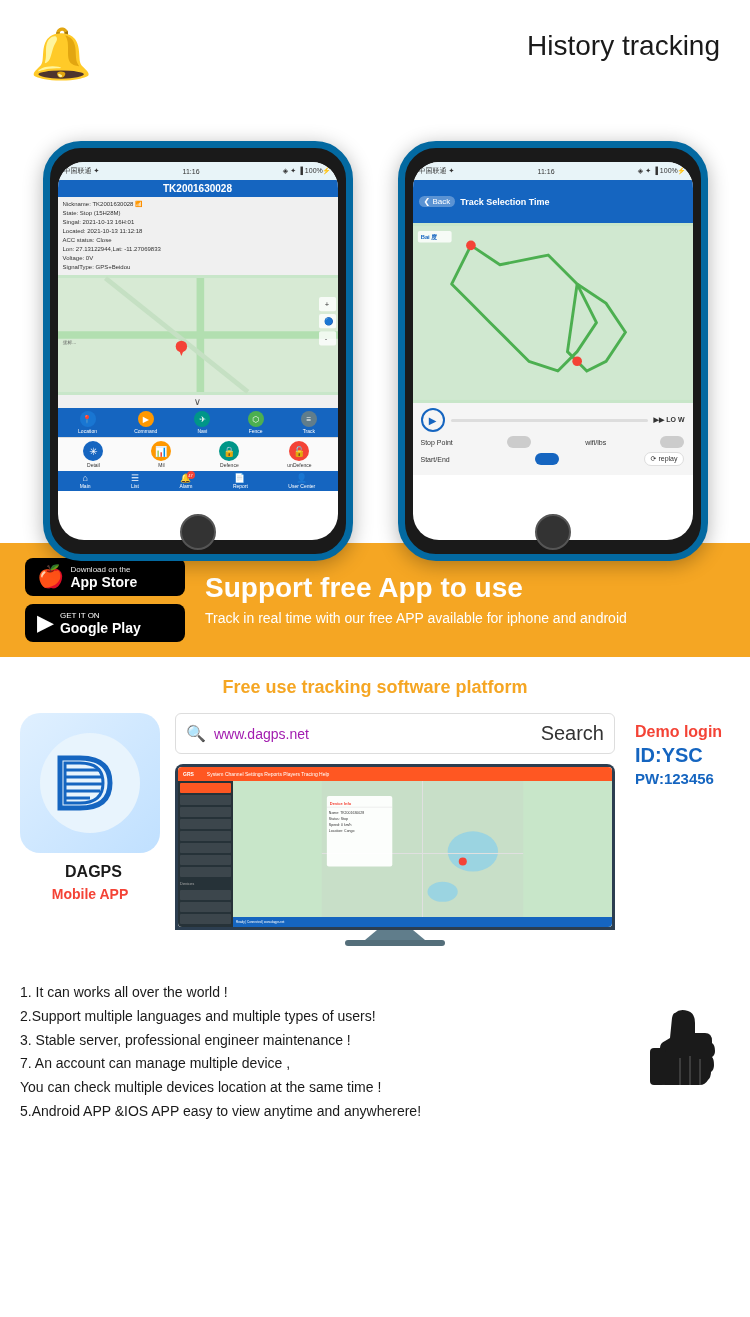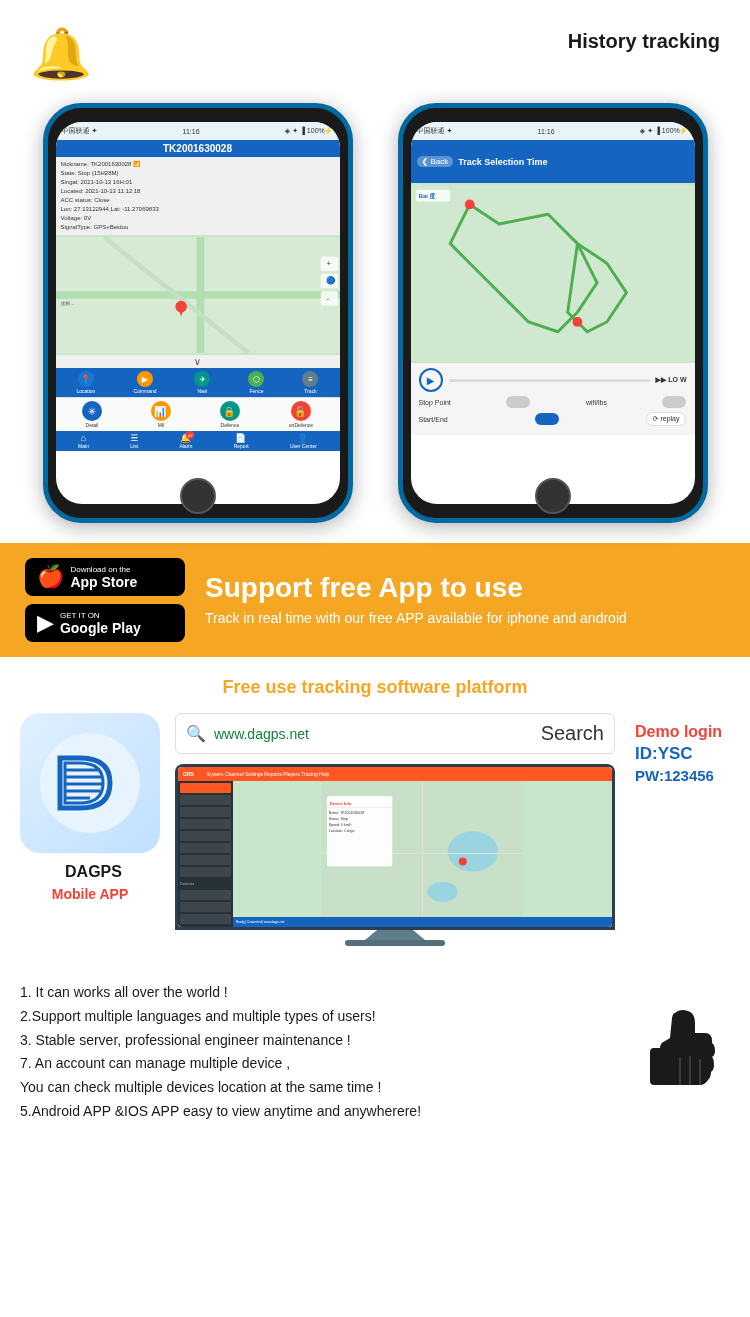--- a/index.html
+++ b/index.html
@@ -28,22 +28,22 @@
     }
     .top-center-icon {
       font-size: 50px;
       color: #f5a623;
       display: flex;
       align-items: center;
       justify-content: center;
       padding-top: 5px;
     }
     .top-right-title {
-      font-size: 20px;
-      font-weight: bold;
+      font-size: 28px;
+      font-weight: normal;
       color: #1a1a1a;
       padding-top: 10px;
     }
 
     
     .phones-section {
       display: flex;
       justify-content: space-around;
       padding: 10px 20px 20px;
       background: #fff;
@@ -53,24 +53,25 @@
       width: 310px;
       height: 420px;
       position: relative;
     }
 
     .phone-frame {
       width: 310px;
       height: 420px;
       background: #1a1a1a;
       border-radius: 38px;
-      border: 5px solid #0369a1;
+      border: 7px solid #0369a1;
       position: relative;
       overflow: hidden;
       box-shadow: 0 4px 20px rgba(0,0,0,0.3);
+      margin-top: 38px;
     }
 
     .phone-screen {
       position: absolute;
       top: 14px;
       left: 8px;
       right: 8px;
       bottom: 14px;
       background: #fff;
       border-radius: 26px;
@@ -401,21 +402,21 @@
       background: #fff;
     }
     .search-icon {
       font-size: 16px;
       color: #333;
       margin-right: 8px;
     }
     .search-url {
       flex: 1;
       font-size: 14px;
-      color: #15803d;
+      color: #a21caf;
     }
     .search-btn {
       background: #fff;
       border: none;
       font-size: 20px;
       color: #333;
       cursor: pointer;
     }
     .monitor-screen {
       background: #2c3e50;
@@ -482,21 +483,21 @@
     .demo-info {
       margin-top: 10px;
       padding-left: 5px;
     }
     .demo-title {
       font-size: 16px;
       font-weight: bold;
       color: #f44336;
     }
     .demo-id {
-      font-size: 17px;
+      font-size: 20px;
       font-weight: bold;
       color: #1565c0;
       margin-top: 3px;
     }
     .demo-pw {
       font-size: 15px;
       font-weight: bold;
       color: #1565c0;
       margin-top: 3px;
     }

